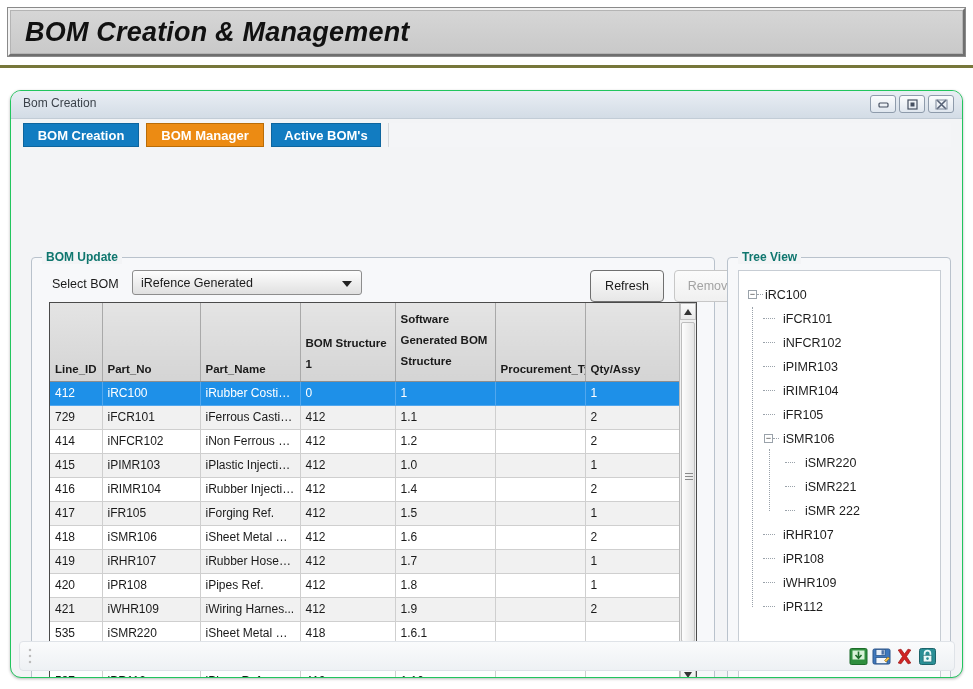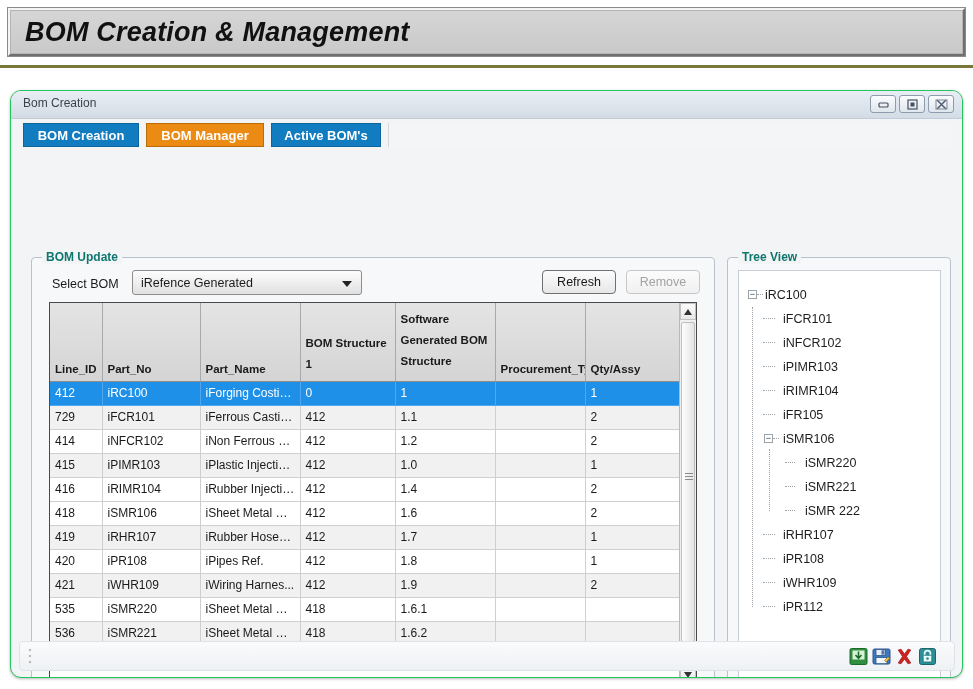--- a/index.html
+++ b/index.html
@@ -139,27 +139,28 @@
   }
   #select-bom-arrow {
     position: absolute; right: 9px; top: 10px;
     width: 0; height: 0;
     border-left: 5px solid transparent;
     border-right: 5px solid transparent;
     border-top: 6px solid #222;
   }
   .pushbtn {
     position: absolute; top: 12px;
-    height: 24px;
+    height: 32px;
     background: linear-gradient(#fcfcfc, #e7e7e7);
     border: 1px solid #9a9a9a;
     border-radius: 4px;
     display: flex; align-items: center; justify-content: center;
     font-size: 12.5px;
     cursor: pointer;
+    margin-left: 48px;
   }
   #btn-refresh { left: 510px; width: 74px; color: #1a1a1a; border-color:#707070; }
   #btn-remove  { left: 594px; width: 74px; color: #a3a3a3;
                  background: linear-gradient(#fbfbfb, #f0f0f0); border-color:#c7c7c7;
                  cursor: default; }
 
   
   #grid-wrap {
     position: absolute;
     left: 17px; top: 44px;
@@ -387,21 +388,21 @@
               <th><span class="hdr-multi">BOM Structure 1</span></th>
               <th style="vertical-align:top;padding-top:6px"><span class="hdr-multi">Software Generated BOM Structure</span></th>
               <th><span>Procurement_Ty</span></th>
               <th><span>Qty/Assy</span></th>
             </tr>
           </thead>
           <tbody id="grid-body">
               <tr class="row-selected">
                 <td>412</td>
                 <td>iRC100</td>
-                <td>iForging Costin...</td>
+                <td>iRubber Costin...</td>
                 <td>0</td>
                 <td>1</td>
                 <td></td>
                 <td>1</td>
               </tr>
               <tr class="row-even">
                 <td>729</td>
                 <td>iFCR101</td>
                 <td>iFerrous Castin...</td>
                 <td>412</td>
@@ -428,20 +429,29 @@
                 <td>1</td>
               </tr>
               <tr class="row-odd">
                 <td>416</td>
                 <td>iRIMR104</td>
                 <td>iRubber Injectio...</td>
                 <td>412</td>
                 <td>1.4</td>
                 <td></td>
                 <td>2</td>
+              </tr>
+              <tr class="row-even">
+                <td>417</td>
+                <td>iFR105</td>
+                <td>iForging Ref.</td>
+                <td>412</td>
+                <td>1.5</td>
+                <td></td>
+                <td>1</td>
               </tr>
               <tr class="row-odd">
                 <td>418</td>
                 <td>iSMR106</td>
                 <td>iSheet Metal Ref.</td>
                 <td>412</td>
                 <td>1.6</td>
                 <td></td>
                 <td>2</td>
               </tr>

